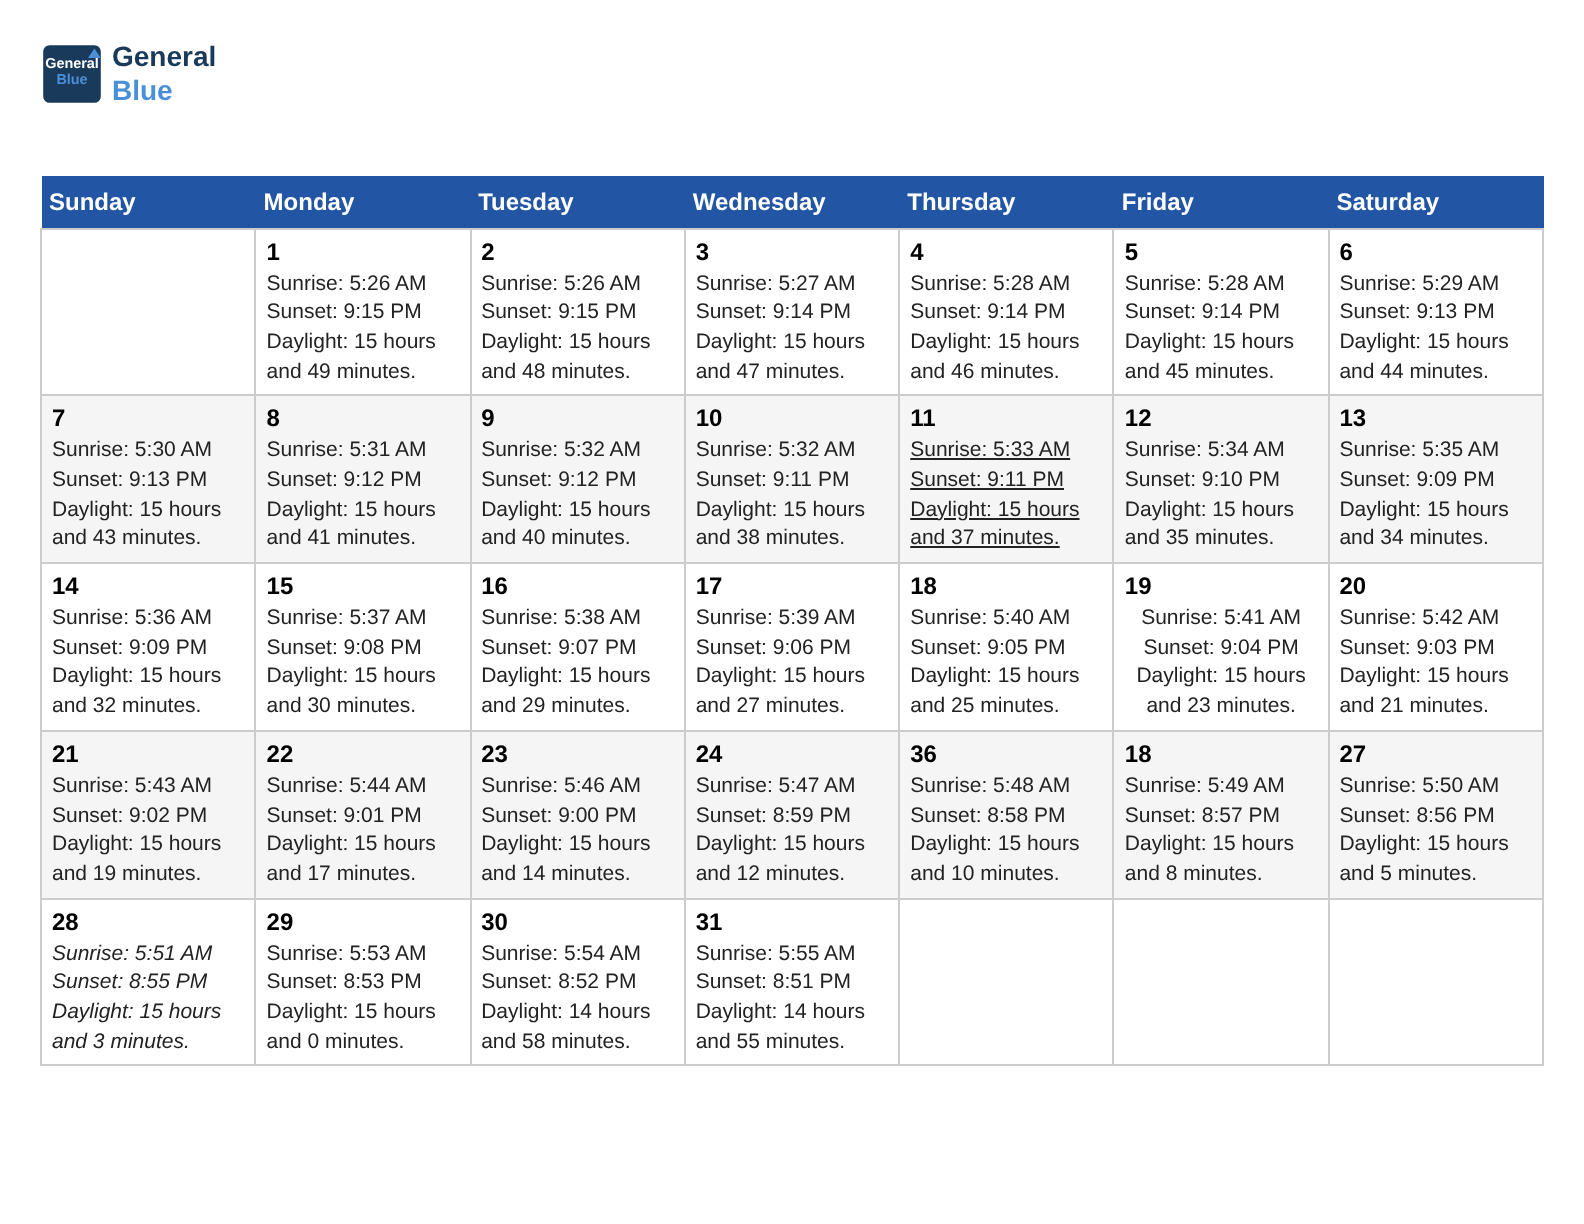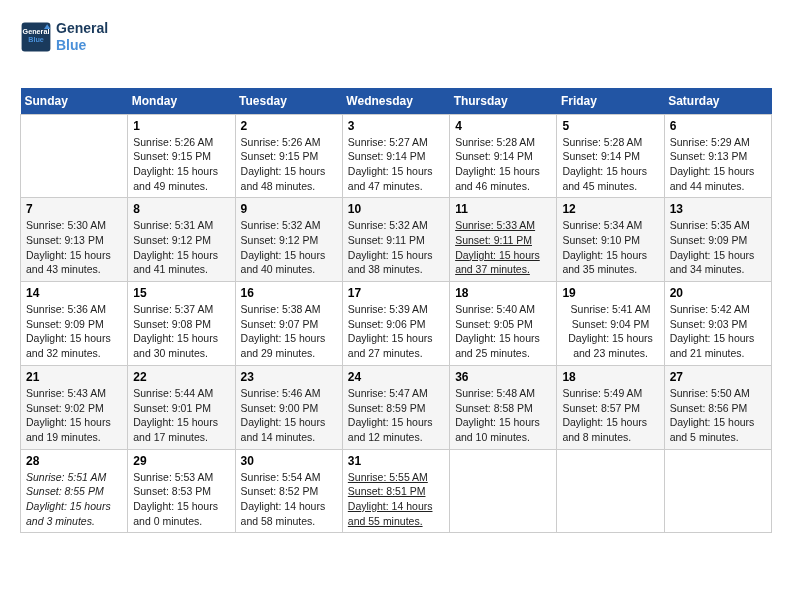--- a/index.html
+++ b/index.html
@@ -334,21 +334,21 @@
           </td>
           <td>
             <span class="day-number">30</span>
             <div class="day-info" style="white-space: pre-line;">Sunrise: 5:54 AM
 Sunset: 8:52 PM
 Daylight: 14 hours
 and 58 minutes.</div>
           </td>
           <td>
             <span class="day-number">31</span>
-            <div class="day-info" style="white-space: pre-line; text-decoration: underline;">Sunrise: 5:55 AM
+            <div class="day-info" style="white-space: pre-line;">Sunrise: 5:55 AM
 Sunset: 8:51 PM
 Daylight: 14 hours
 and 55 minutes.</div>
           </td>
           <td class="empty"></td>
           <td class="empty"></td>
           <td class="empty"></td>
         </tr>
       </tbody>
   </table>

